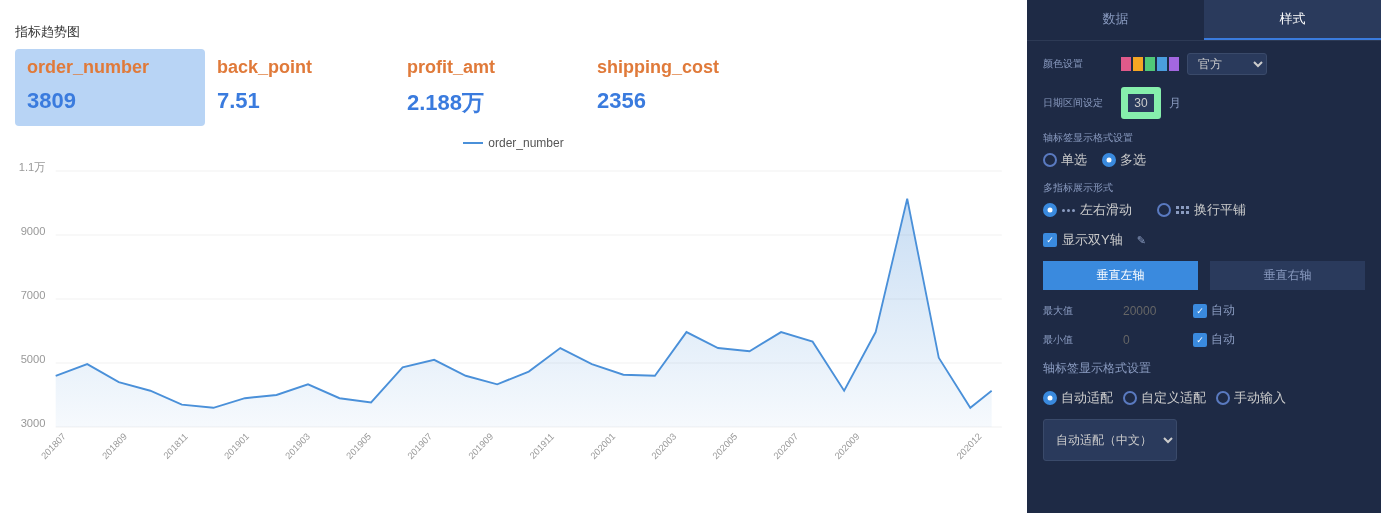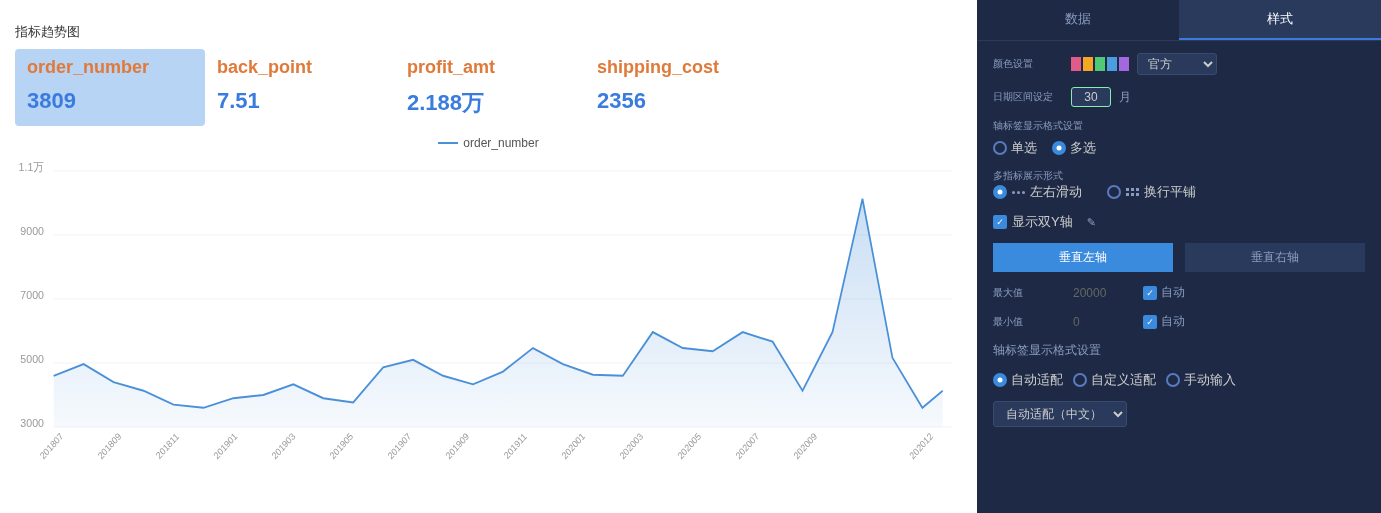--- a/index.html
+++ b/index.html
@@ -83,21 +83,21 @@
       display: inline-block;
     }
 
     svg.chart-svg {
       width: 100%;
       height: 320px;
     }
 
     
     .settings-panel {
-      width: 404px;
+      width: 354px;
       background: #1e2a45;
       color: #ccc;
       padding: 0;
       display: flex;
       flex-direction: column;
       font-size: 13px;
     }
 
     
     .tabs-row {
@@ -156,21 +156,21 @@
       color: #ccc;
       padding: 2px 6px;
       font-size: 12px;
       border-radius: 3px;
       min-width: 80px;
     }
 
     
     .date-input {
       background: #2a3a5c;
-      border: 1px solid #86efac;
+      border: 7px solid #86efac;
       color: #ccc;
       width: 40px;
       text-align: center;
       font-size: 12px;
       padding: 2px 4px;
       border-radius: 3px;
     }
 
     
     .radio-group {
@@ -334,21 +334,21 @@
       display: flex;
       align-items: center;
       gap: 4px;
     }
 
     
     .adapt-select {
       background: #2a3a5c;
       border: 1px solid #3a4a6a;
       color: #ccc;
-      padding: 4px 8px;
+      padding: 12px 8px;
       font-size: 12px;
       border-radius: 3px;
       min-width: 130px;
     }
 
     
     .edit-icon-sm {
       color: #8a9bc0;
       font-size: 11px;
       cursor: pointer;
@@ -485,21 +485,21 @@
           <span>单选</span>
         </div>
         <div class="radio-item">
           <div class="radio-circle checked"></div>
           <span>多选</span>
         </div>
       </div>
     </div>
 
     <div>
-      <div class="setting-label" style="">多指标展示形式</div>
+      <div class="setting-label" style="margin-bottom:6px;">多指标展示形式</div>
       <div class="display-options">
         <div class="display-option">
           <div class="radio-circle checked"></div>
           <div class="dots-icon">
             <div class="dot"></div>
               <div class="dot"></div>
               <div class="dot"></div>
           </div>
           <span>左右滑动</span>
         </div>

